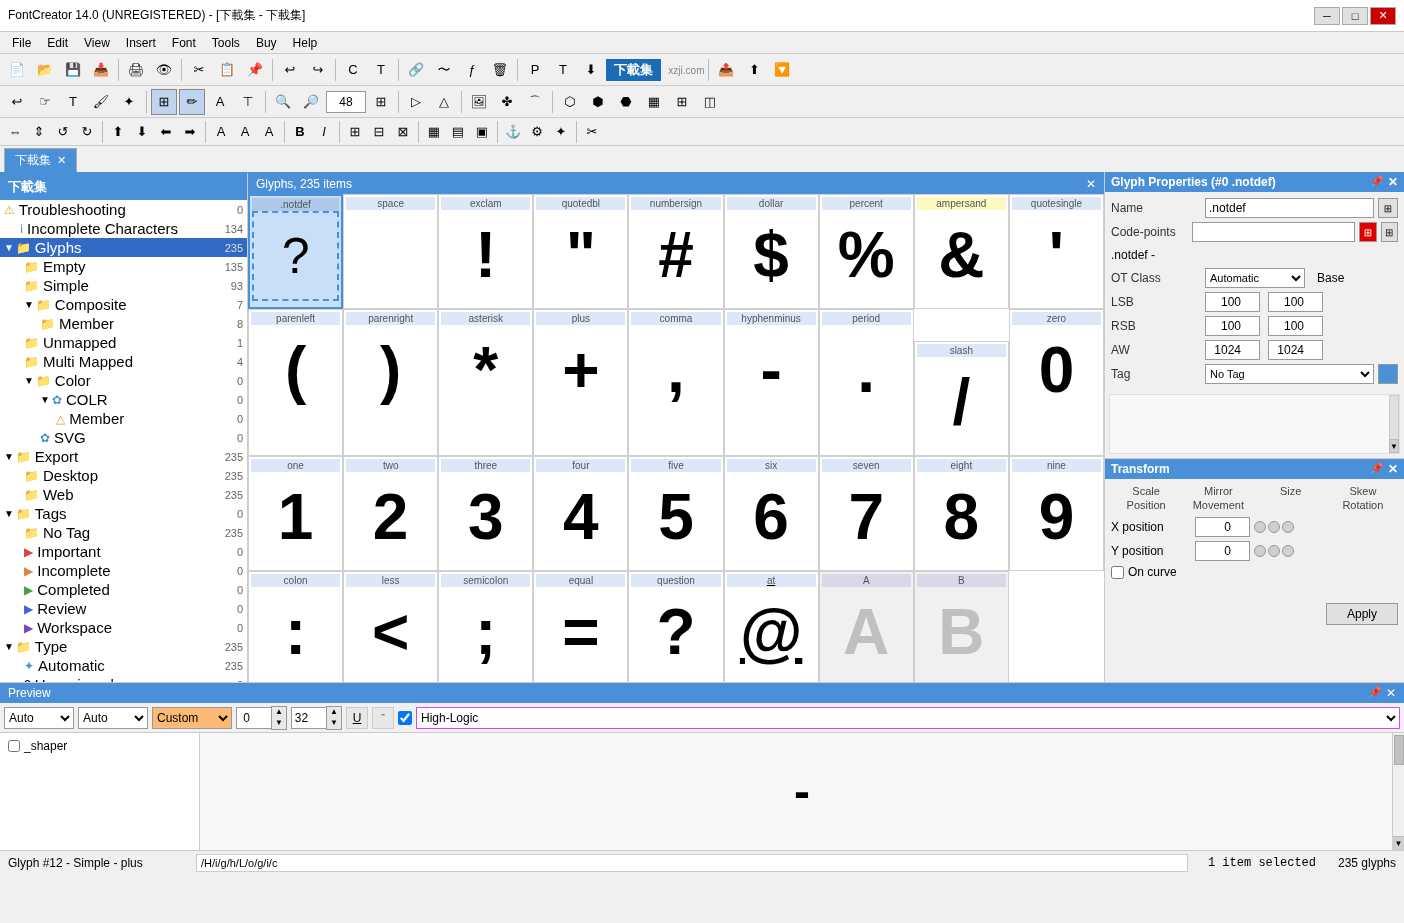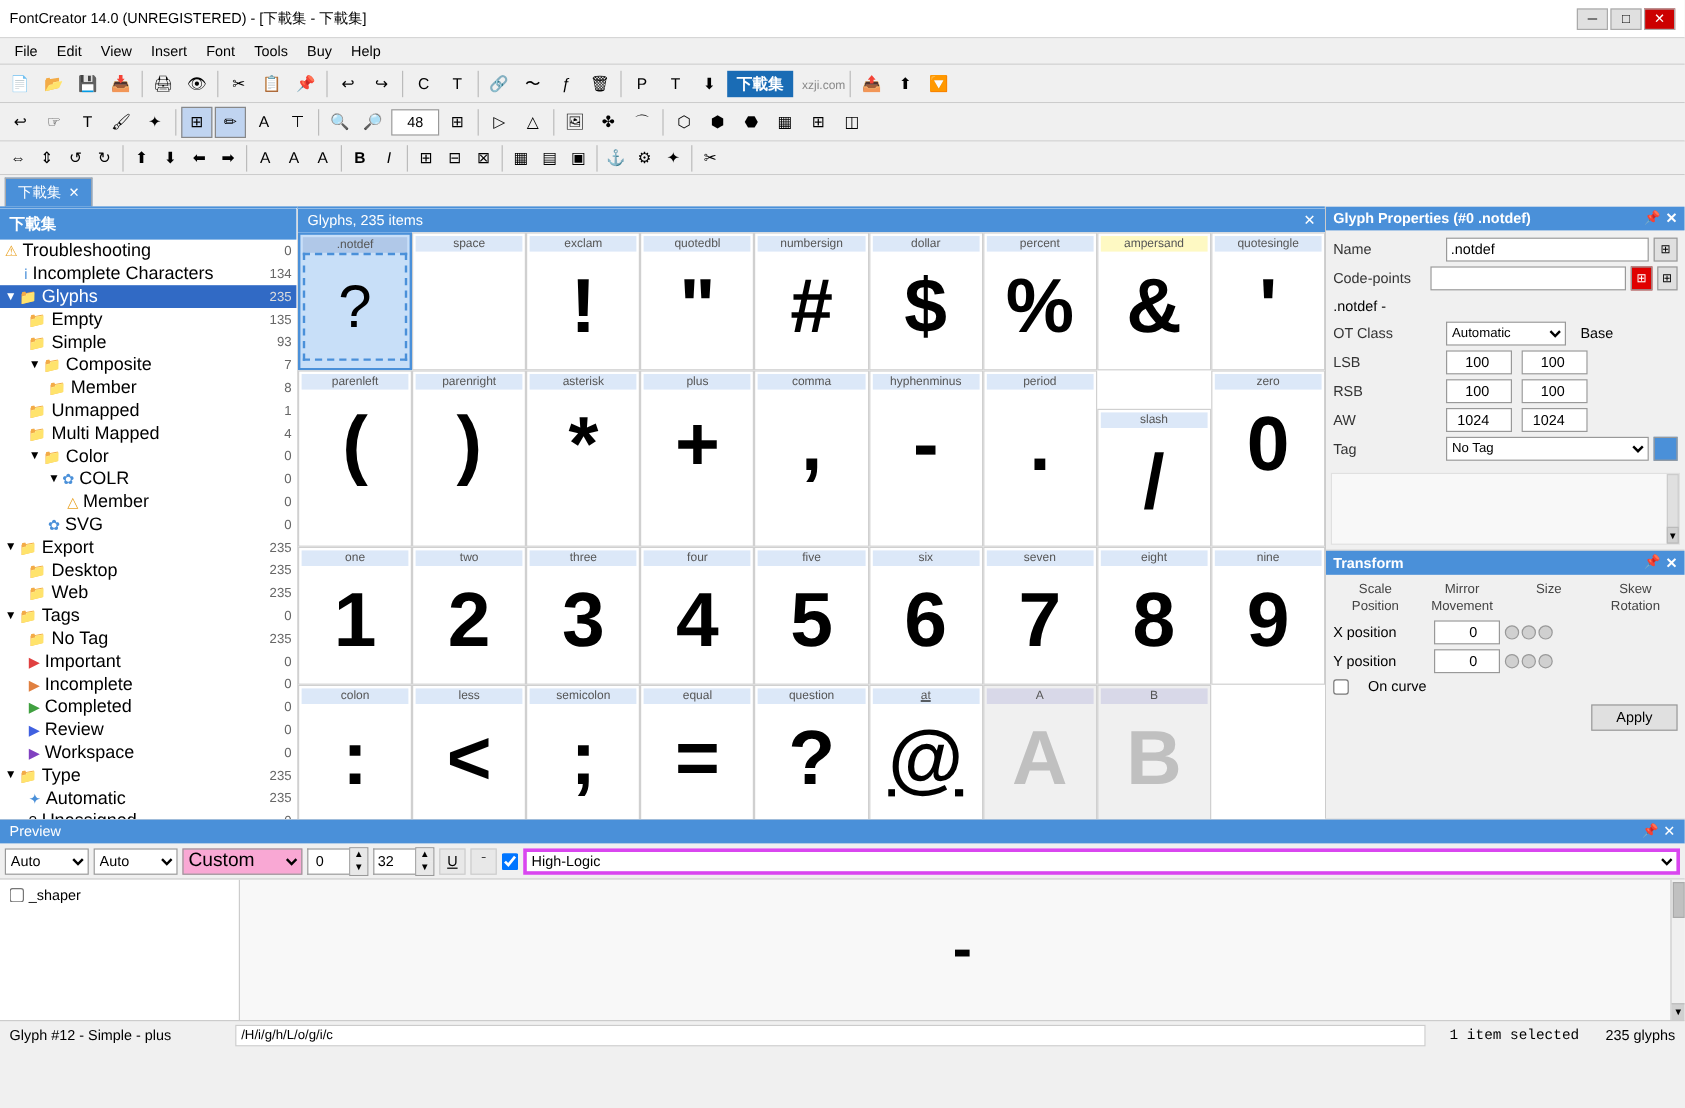--- a/index.html
+++ b/index.html
@@ -630,21 +630,21 @@
         <div style="display:flex;align-items:center;gap:4px;margin-bottom:4px;">
           <span style="width:80px;font-size:12px;">Y position</span>
           <input type="number" value="0" style="width: 55px; height: 20px; border: 1px solid rgb(153, 153, 153); background: rgb(255, 255, 255); font-size: 12px; text-align: right; padding: 0px 3px;">
           <div style="display:grid;grid-template-columns:1fr 1fr 1fr;gap:2px;">
             <div style="width:12px;height:12px;border:1px solid #999;border-radius:50%;background:#d0d0d0;"></div>
             <div style="width:12px;height:12px;border:1px solid #999;border-radius:50%;background:#d0d0d0;"></div>
             <div style="width:12px;height:12px;border:1px solid #999;border-radius:50%;background:#d0d0d0;"></div>
           </div>
         </div>
 
-        <div style="display:flex;align-items:center;gap:16px;margin-bottom:8px;">
+        <div style="display:flex;align-items:center;gap:4px;margin-bottom:24px;">
           <input type="checkbox" style="width: 13px; height: 13px;">
           <span style="font-size:12px;">On curve</span>
         </div>
 
         <div style="display:flex;justify-content:flex-end;">
           <button style="padding:3px 20px;background:#e0e0e0;border:1px solid #999;cursor:pointer;font-size:12px;">Apply</button>
         </div>
       </div>
     </div>
   </div>
@@ -659,41 +659,41 @@
       <span style="cursor:pointer;">✕</span>
     </div>
   </div>
   <div style="background:#f0f0f0;border-bottom:1px solid #ccc;padding:2px 4px;display:flex;align-items:center;gap:4px;height:30px;flex-shrink:0;">
     <select style="height:22px;border:1px solid #999;font-size:12px;background:#fff;width:70px;">
       <option>Auto</option>
     </select>
     <select style="height:22px;border:1px solid #999;font-size:12px;background:#fff;width:70px;">
       <option>Auto</option>
     </select>
-    <select style="height:22px;border:1px solid #999;font-size:16px;background:#f9a8d4;width:100px;">
+    <select style="height:22px;border:1px solid #999;font-size:12px;background:#fdba74;width:80px;">
       <option>Custom</option>
     </select>
     <div style="display:flex;align-items:center;">
       <input type="number" value="0" style="width: 35px; height: 22px; border-top: 1px solid rgb(153, 153, 153); border-bottom: 1px solid rgb(153, 153, 153); border-left: 1px solid rgb(153, 153, 153); border-image: initial; font-size: 12px; text-align: center; border-right: none;">
       <div style="display:flex;flex-direction:column;border:1px solid #999;">
         <button style="width:14px;height:11px;border:none;background:#e8e8e8;cursor:pointer;font-size:8px;line-height:1;padding:0;">▲</button>
         <button style="width:14px;height:11px;border:none;background:#e8e8e8;cursor:pointer;font-size:8px;line-height:1;padding:0;">▼</button>
       </div>
     </div>
     <div style="display:flex;align-items:center;">
       <input type="number" value="32" style="width: 35px; height: 22px; border-top: 1px solid rgb(153, 153, 153); border-bottom: 1px solid rgb(153, 153, 153); border-left: 1px solid rgb(153, 153, 153); border-image: initial; font-size: 12px; text-align: center; border-right: none;">
       <div style="display:flex;flex-direction:column;border:1px solid #999;">
         <button style="width:14px;height:11px;border:none;background:#e8e8e8;cursor:pointer;font-size:8px;line-height:1;padding:0;">▲</button>
         <button style="width:14px;height:11px;border:none;background:#e8e8e8;cursor:pointer;font-size:8px;line-height:1;padding:0;">▼</button>
       </div>
     </div>
     <button style="width:22px;height:22px;border:1px solid #ccc;background:#e8e8e8;cursor:pointer;font-size:12px;text-decoration:underline;">U</button>
     <button style="width:22px;height:22px;border:1px solid #ccc;background:#e8e8e8;cursor:pointer;font-size:12px;">⁻</button>
     <input type="checkbox" checked="" style="width: 14px; height: 14px;">
-    <select style="flex:1;height:22px;border:3px solid #d946ef;font-size:12px;background:#fff;">
+    <select style="flex:1;height:22px;border:1px solid #d946ef;font-size:12px;background:#fff;">
       <option>High-Logic</option>
     </select>
   </div>
   <div style="display:flex;flex:1;overflow:hidden;">
     <div style="width:200px;min-width:200px;border-right:1px solid #ccc;padding:4px;overflow-y:auto;background:#fff;">
       <div style="display:flex;align-items:center;gap:4px;padding:2px 4px;cursor:pointer;">
         <input type="checkbox" style="width: 12px; height: 12px;">
         <span style="font-size:12px;">_shaper</span>
       </div>
     </div>

